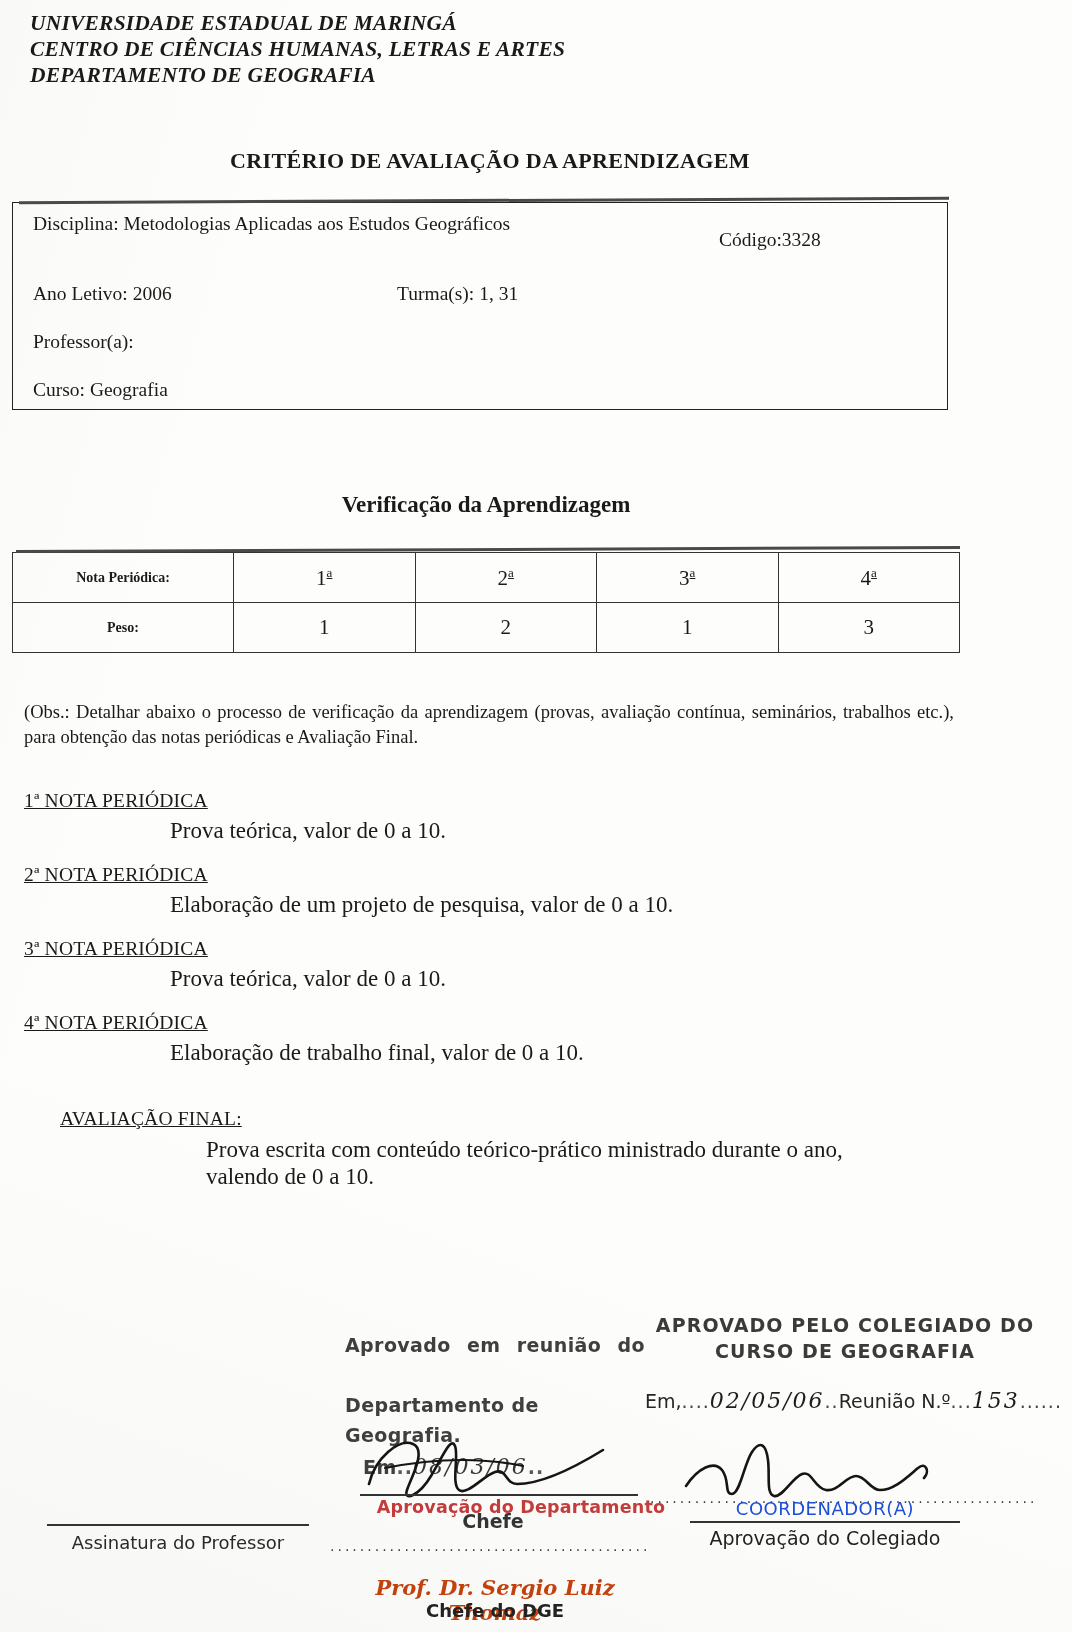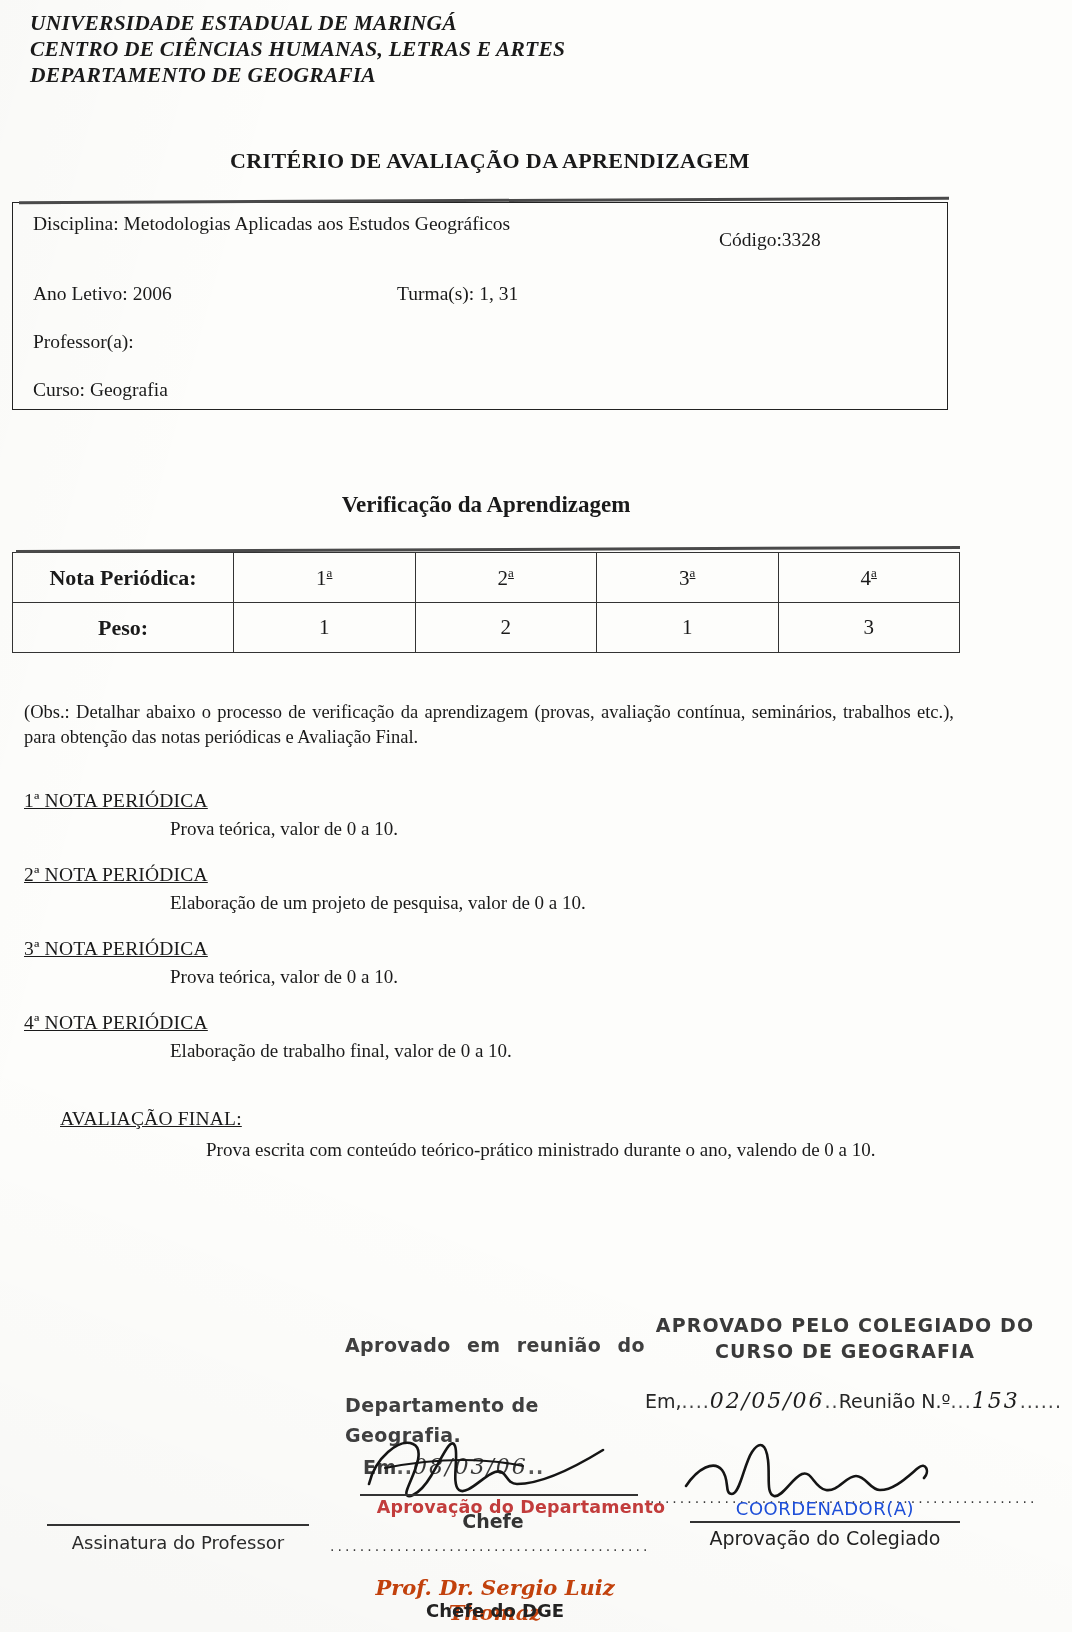--- a/index.html
+++ b/index.html
@@ -110,21 +110,21 @@
   }
   table.grades {
     width: 948px;
     border-collapse: collapse;
     table-layout: fixed;
   }
   table.grades td {
     border: 1.4px solid #333;
     height: 47px;
     text-align: center;
-    font-size: 22px;
+    font-size: 14px;
     font-weight: bold;
   }
   table.grades td.label {
     width: 218px;
   }
   table.grades td.value {
     font-weight: normal;
     font-size: 21px;
   }
   sup.ord {
@@ -145,21 +145,21 @@
   }
 
   
   .note-group { position: absolute; left: 24px; width: 950px; }
   .note-head {
     font-size: 19.5px;
     text-decoration: underline;
     letter-spacing: 0.2px;
   }
   .note-body {
-    font-size: 19px;
+    font-size: 23px;
     margin-left: 146px;
     margin-top: 6px;
   }
   .n1 { top: 790px; }
   .n2 { top: 864px; }
   .n3 { top: 938px; }
   .n4 { top: 1012px; }
   .nf { top: 1108px; margin-left: 36px; }
   .nf .note-body { line-height: 27px; }
 

